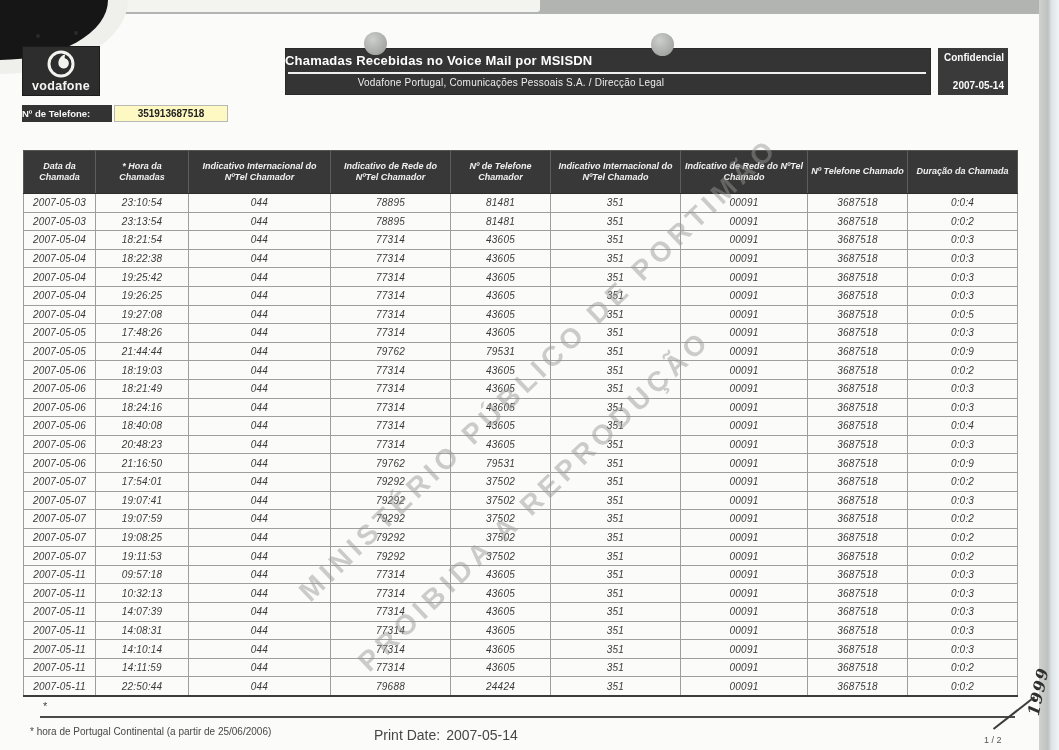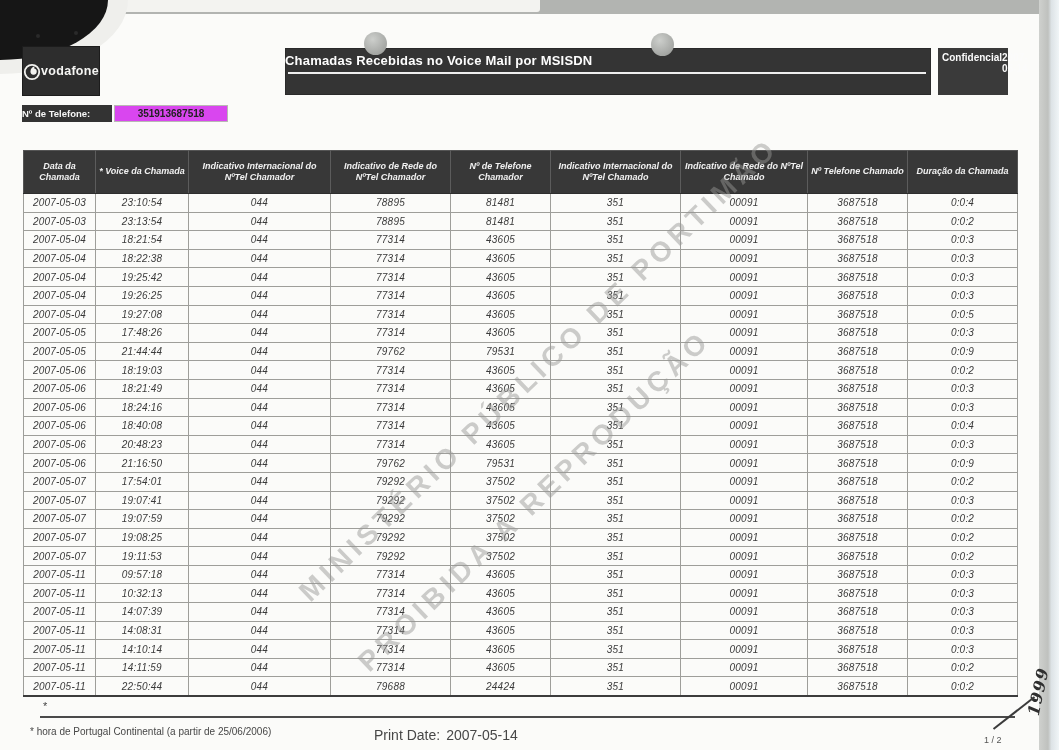--- a/index.html
+++ b/index.html
@@ -20,40 +20,40 @@
     clip-path:ellipse(100% 100% at 0% 0%);z-index:4;}
   .speck{position:absolute;width:4px;height:4px;border-radius:50%;background:#2a2a2a;z-index:5;}
   .sp1{left:36px;top:34px;}.sp2{left:74px;top:31px;}
   .hole{position:absolute;width:23px;height:23px;border-radius:50%;z-index:6;
     background:radial-gradient(circle at 38% 32%,#cdcfcc,#a2a4a1 75%,#989a97);}
   .hole1{left:364px;top:32px;}
   .hole2{left:651px;top:33px;}
 
   
   .logo-box{position:absolute;left:22px;top:46px;width:76px;height:48px;background:#2d2d2d;
-    border:1px solid #1c1c1c;z-index:5;display:flex;flex-direction:row;align-items:center;justify-content:flex-start;}
+    border:1px solid #1c1c1c;z-index:5;display:flex;flex-direction:column;align-items:center;justify-content:flex-start;}
   .logo-box svg{margin-top:2px;}
   .logo-text{color:#f5f5f3;font-weight:bold;font-size:12.5px;letter-spacing:.3px;line-height:1;margin-top:1px;}
 
   
   .banner{position:absolute;left:285px;top:48px;width:646px;height:47px;background:#343434;z-index:3;
     box-shadow:0 0 0 1px #2a2a2a inset;}
   .banner-title{position:absolute;left:0;top:5px;width:452px;text-align:left;
     color:#fdfdfd;font-weight:bold;font-size:13px;letter-spacing:.2px;}
   .banner-divider{position:absolute;left:3px;top:24px;width:638px;height:2px;background:#efefef;}
   .banner-subtitle{position:absolute;left:0;top:29px;width:452px;text-align:center;
     color:#ededed;font-size:10px;letter-spacing:.2px;}
   .conf-box{position:absolute;left:938px;top:48px;width:70px;height:47px;background:#3a3a3a;z-index:3;
-    display:flex;flex-direction:row;justify-content:space-between;padding:4px 4px;box-sizing:border-box;}
+    display:flex;flex-direction:column;justify-content:space-between;padding:4px 4px;box-sizing:border-box;}
   .conf-box div{color:#fbfbfb;font-weight:bold;font-size:10px;text-align:right;}
 
   
   .phone-label{position:absolute;left:22px;top:105px;width:90px;height:17px;background:#333;
     color:#f7f7f7;font-weight:bold;font-size:9.5px;text-align:left;line-height:17px;z-index:3;}
-  .phone-value{position:absolute;left:114px;top:105px;width:112px;height:15px;background:#d946ef;
+  .phone-value{position:absolute;left:114px;top:105px;width:112px;height:15px;background:#fef9c3;
     border:1px solid #b8b8b4;color:#222;font-weight:bold;font-size:10px;text-align:center;line-height:15px;z-index:3;}
 
   
   table.call-table{position:absolute;left:23px;top:150px;width:994px;border-collapse:collapse;
     table-layout:fixed;z-index:2;border:1px solid #555;border-bottom:2px solid #3c3c3c;font-style:italic;}
   table.call-table th{background:#383838;color:#f1f1f1;font-size:9px;font-weight:bold;
     height:40px;padding:1px 3px;border-right:1px solid #5c5c5c;border-bottom:1px solid #2e2e2e;
     text-align:center;vertical-align:middle;line-height:1.25;}
   table.call-table th:last-child{border-right:none;}
   table.call-table td{height:17.6px;padding:0 2px;font-size:10px;color:#3a3a3a;
@@ -94,20 +94,21 @@
     <svg width="30" height="30" viewBox="0 0 40 40">
       <circle cx="20" cy="20" r="16" fill="none" stroke="#f2f2ef" stroke-width="4"></circle>
       <path d="M26 7 c-6 1.5 -9.5 6.5 -9.5 12 a7 7 0 1 0 8.5 -6.8 c-.2 -2.4 .3 -4 1 -5.2 z" fill="#f2f2ef"></path>
     </svg>
     <div class="logo-text">vodafone</div>
   </div>
 
   <div class="banner">
     <div class="banner-title">Chamadas Recebidas no Voice Mail por MSISDN</div>
     <div class="banner-divider"></div>
+    <div class="banner-subtitle">Vodafone Portugal, Comunicações Pessoais S.A.  /  Direcção Legal</div>
   </div>
 
   <div class="conf-box">
     <div>Confidencial</div>
     <div>2007-05-14</div>
   </div>
 
   <div class="hole hole1"></div>
   <div class="hole hole2"></div>
 
@@ -122,21 +123,21 @@
       <col style="width:120px">
         <col style="width:100px">
         <col style="width:130px">
       <col style="width:127px">
         <col style="width:100px">
         <col style="width:110px">
     </colgroup>
     <thead>
       <tr>
           <th>Data da Chamada</th>
-          <th>* Voice da Chamada</th>
+          <th>* Hora da Chamadas</th>
           <th>Indicativo Internacional do NºTel Chamador</th>
           <th>Indicativo de Rede do NºTel Chamador</th>
           <th>Nº de Telefone Chamador</th>
           <th>Indicativo Internacional do NºTel Chamado</th>
           <th>Indicativo de Rede do NºTel Chamado</th>
           <th>Nº Telefone Chamado</th>
           <th>Duração da Chamada</th>
         </tr>
     </thead>
     <tbody>

